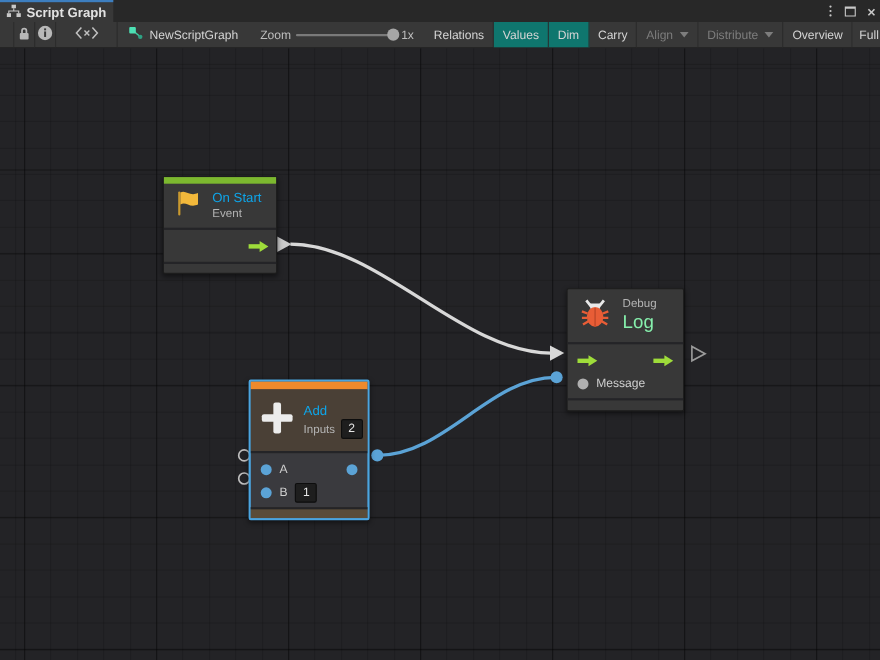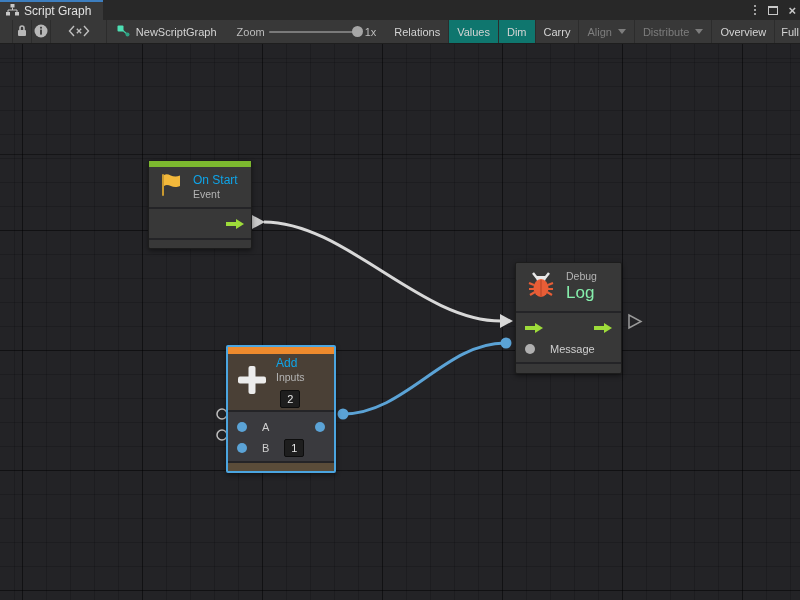--- a/index.html
+++ b/index.html
@@ -4,21 +4,21 @@
 <style>
   * { margin:0; padding:0; box-sizing:border-box; }
   html,body { width:800px; height:600px; background:#232326; overflow:hidden;
     font-family:"Liberation Sans", sans-serif; -webkit-font-smoothing:antialiased; }
   #window { position:relative; width:800px; height:600px; background:#232326; }
 
   
   .tabbar { position:absolute; left:0; top:0; width:800px; height:20px; background:#282828;
     display:flex; align-items:stretch; }
   .tab { display:flex; align-items:center; gap:5px; padding:0 10px 0 6px; width:103px;
-    background:#383838; border-top:2px solid #3d7ebf; color:#e2e2e2; font-size:12px; }
+    background:#383838; border-top:2px solid #3d7ebf; color:#e2e2e2; font-size:12px;font-weight:bold; }
   .tab-title { white-space:nowrap; }
   .winctrls { position:absolute; right:4px; top:0; height:20px; display:flex; align-items:center; gap:10px;
     color:#c8c8c8; }
   .dots { display:flex; flex-direction:column; gap:2px; padding:2px; }
   .dots i { width:2px; height:2px; background:#c8c8c8; border-radius:50%; }
   .maxbox { width:10px; height:9px; border:1px solid #c8c8c8; border-top-width:2px; }
   .closex { font-size:13px; line-height:1; color:#c8c8c8; font-weight:bold; }
 
   
   .toolbar { position:absolute; left:0; top:20px; width:800px; height:24px; background:#383838;
@@ -52,21 +52,21 @@
 
   .node { position:absolute; z-index:2; background:#383838; border:1px solid #1c1c1c; border-radius:2px;
     box-shadow:0 2px 5px rgba(0,0,0,.45); }
   .node .colorbar { height:6px; }
   .nheader { display:flex; align-items:center; gap:8px; padding:0 8px; }
   .ntitle { color:#0ea5e9; font-size:12px; line-height:1.25; }
   .nsub { color:#b4b4b4; font-size:10.5px; line-height:1.25; }
   .nbig { color:#86efac; font-size:17px; line-height:1.2; }
   .divider { border-top:2px solid #242427; }
   .nfooter { height:8px; }
-  .portrow { display:flex; align-items:center; gap:15px; padding:0 9px; color:#cfcfcf; font-size:11px; }
+  .portrow { display:flex; align-items:center; gap:7px; padding:0 9px; color:#cfcfcf; font-size:11px; }
   .dot { width:10px; height:10px; border-radius:50%; flex:0 0 auto; }
   .dot.blue { background:#5ba3d6; }
   .dot.gray { background:#b0b0b0; }
   .spacer { flex:1 1 auto; }
   .valuebox { background:#1e1e1e; border:1px solid #0d0d0d; border-radius:2px; color:#e6e6e6;
     font-size:11px; padding:1px 6px; line-height:14px; }
 
   
   .flowarrow { position:relative; width:18px; height:10px; flex:0 0 auto; }
   .flowarrow .shaft { position:absolute; left:0; top:3px; width:11px; height:4px; background:#9edc3a; }
@@ -264,21 +264,21 @@
       <div class="colorbar"></div>
       <div class="nheader">
         <span>
           <svg width="32" height="32" viewBox="0 0 32 32">
             <rect x="12.5" y="2" width="7" height="28" rx="2" fill="#ececec"></rect>
             <rect x="2" y="12.5" width="28" height="7" rx="2" fill="#ececec"></rect>
           </svg>
         </span>
         <span>
           <div class="ntitle">Add</div>
-          <div class="nsub" style="display:flex; align-items:center; gap:5px;flex-direction:column;">
+          <div class="nsub" style="display:flex; align-items:flex-end; gap:5px;">
             <span>Inputs</span>
             <span class="valuebox">2</span>
           </div>
         </span>
       </div>
       <div class="divider"></div>
       <div class="nbody">
         <div class="portrow prow">
           <span class="dot blue"></span>
           <span>A</span>

